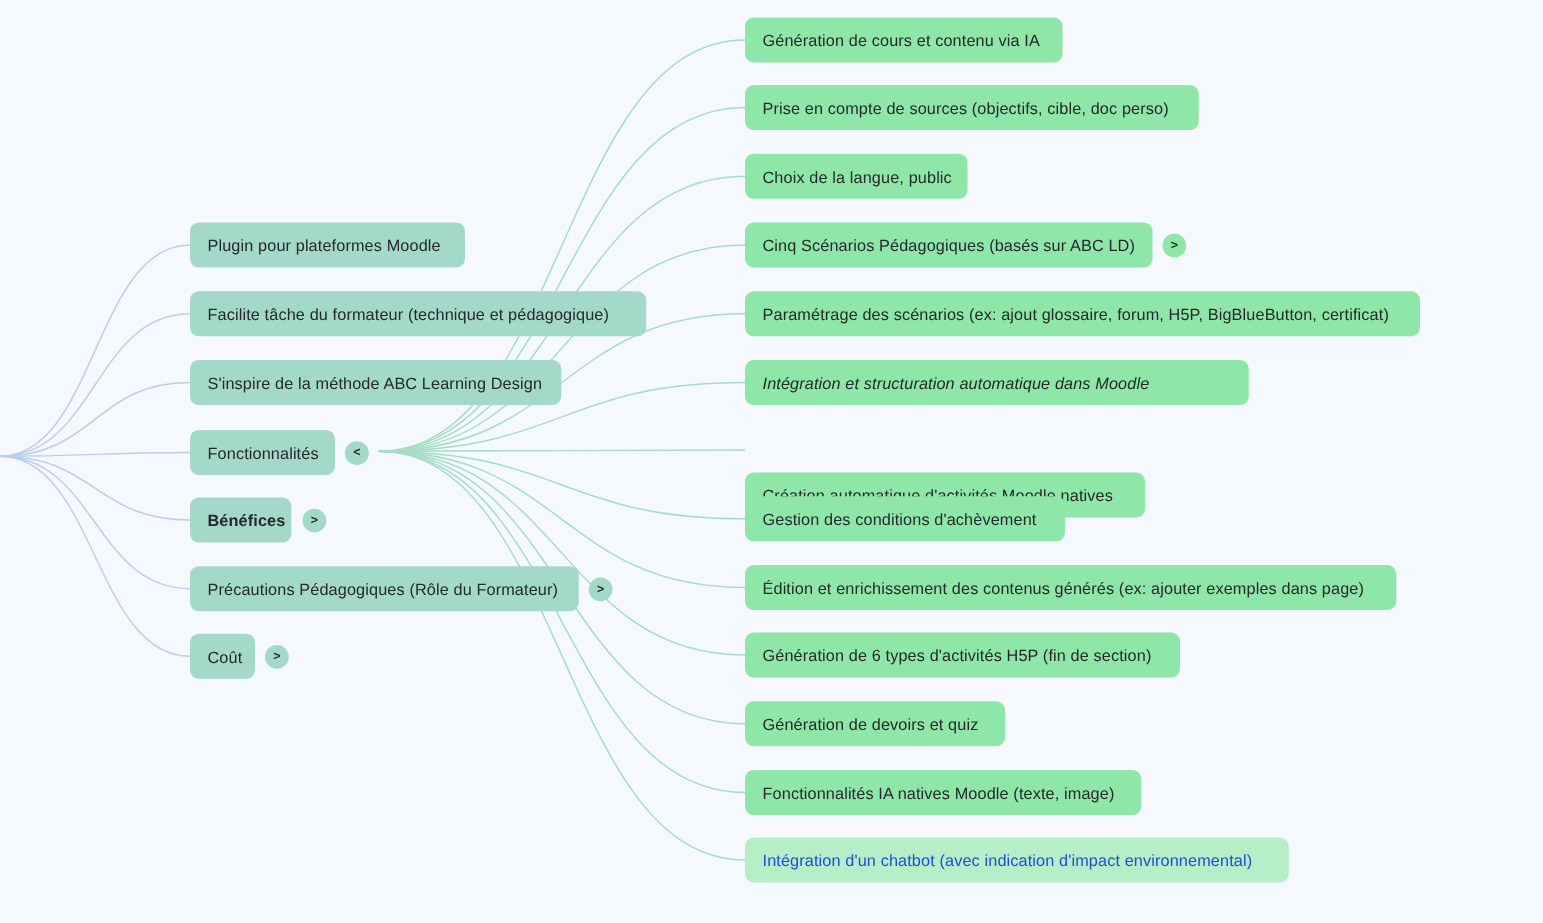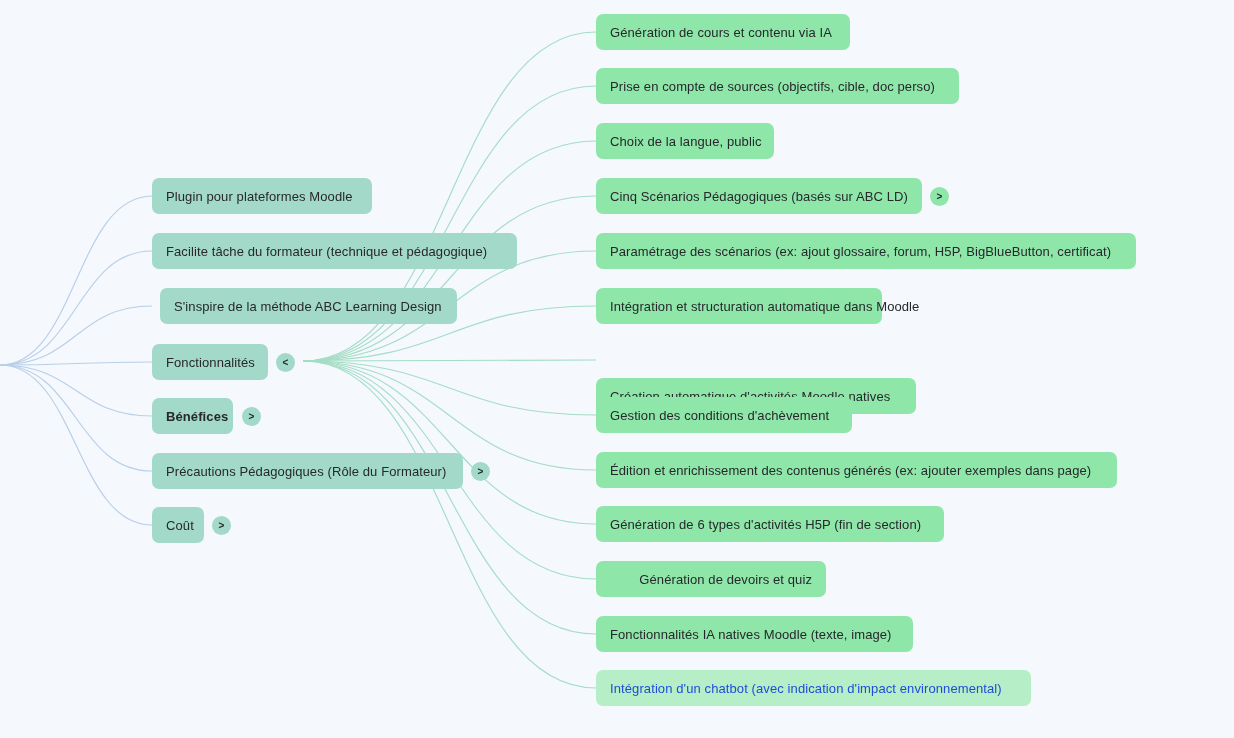--- a/index.html
+++ b/index.html
@@ -94,21 +94,21 @@
       <path d="M 303 361 C 449.5 361, 449.5 634, 596 634" fill="none" stroke="#a4ddc5" stroke-width="1.15"></path>
       <path d="M 303 361 C 449.5 361, 449.5 688, 596 688" fill="none" stroke="#a4ddc5" stroke-width="1.15"></path>
     </svg>
   <div id="nodes">
       <div class="node branch" style="left: 152px; top: 178px; width: 220px;">
         <span>Plugin pour plateformes Moodle</span>
       </div>
       <div class="node branch" style="left: 152px; top: 233px; width: 365px;">
         <span>Facilite tâche du formateur (technique et pédagogique)</span>
       </div>
-      <div class="node branch" style="left: 160px; top: 288px; width: 297px;">
+      <div class="node branch" style="left: 152px; top: 288px; width: 297px;">
         <span>S'inspire de la méthode ABC Learning Design</span>
       </div>
       <div class="node branch" style="left: 152px; top: 344px; width: 116px;">
         <span>Fonctionnalités</span>
       </div>
       <div class="toggle on-branch" style="left: 276px; top: 353px;">
         <span>&lt;</span>
       </div>
       <div class="node branch" style="left: 152px; top: 398px; width: 81px; font-weight: bold;">
         <span>Bénéfices</span>
@@ -139,36 +139,36 @@
       </div>
       <div class="node leaf" style="left: 596px; top: 178px; width: 326px; text-align: center;">
         <span>Cinq Scénarios Pédagogiques (basés sur ABC LD)</span>
       </div>
       <div class="toggle on-leaf" style="left: 930px; top: 187px;">
         <span>&gt;</span>
       </div>
       <div class="node leaf" style="left: 596px; top: 233px; width: 540px; align-items: center;">
         <span>Paramétrage des scénarios (ex: ajout glossaire, forum, H5P, BigBlueButton, certificat)</span>
       </div>
-      <div class="node leaf" style="left: 596px; top: 288px; width: 286px;">
+      <div class="node leaf" style="left: 596px; top: 288px; width: 403px; font-style: italic;">
         <span>Intégration et structuration automatique dans Moodle</span>
       </div>
       <div class="node leaf" style="left: 596px; top: 342px; width: 320px; margin-top: 36px;">
         <span>Création automatique d'activités Moodle natives</span>
       </div>
       <div class="node leaf" style="left: 596px; top: 397px; width: 256px;">
         <span>Gestion des conditions d'achèvement</span>
       </div>
       <div class="node leaf" style="left: 596px; top: 452px; width: 521px;">
         <span>Édition et enrichissement des contenus générés (ex: ajouter exemples dans page)</span>
       </div>
       <div class="node leaf" style="left: 596px; top: 506px; width: 348px;">
         <span>Génération de 6 types d'activités H5P (fin de section)</span>
       </div>
-      <div class="node leaf" style="left: 596px; top: 561px; width: 230px; justify-content: flex-end;">
+      <div class="node leaf" style="left: 596px; top: 561px; width: 208px;">
         <span>Génération de devoirs et quiz</span>
       </div>
       <div class="node leaf" style="left: 596px; top: 616px; width: 317px;">
         <span>Fonctionnalités IA natives Moodle (texte, image)</span>
       </div>
       <div class="node leaf faded" style="left: 596px; top: 670px; width: 435px;">
         <span>Intégration d'un chatbot (avec indication d'impact environnemental)</span>
       </div>
     </div>
 </div>

